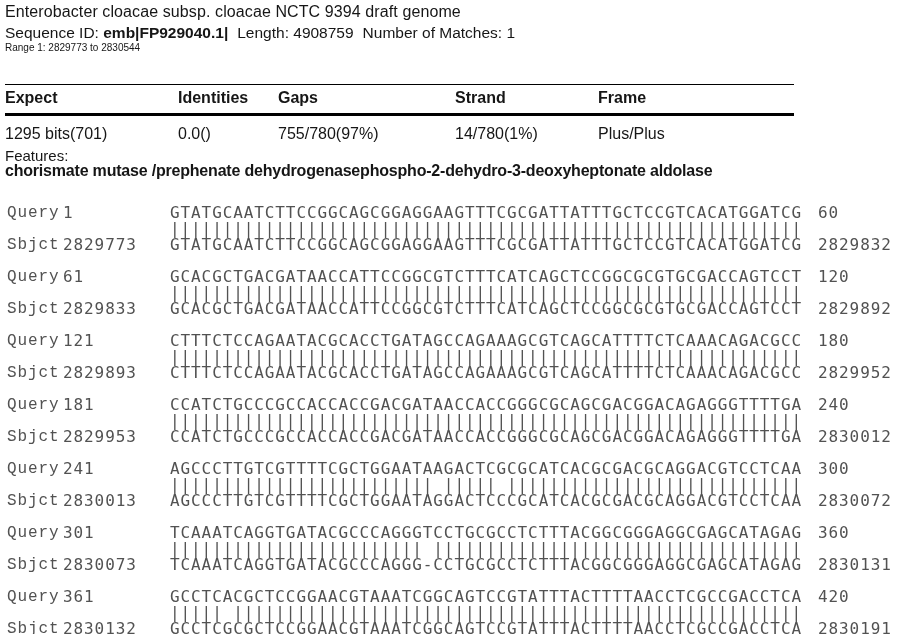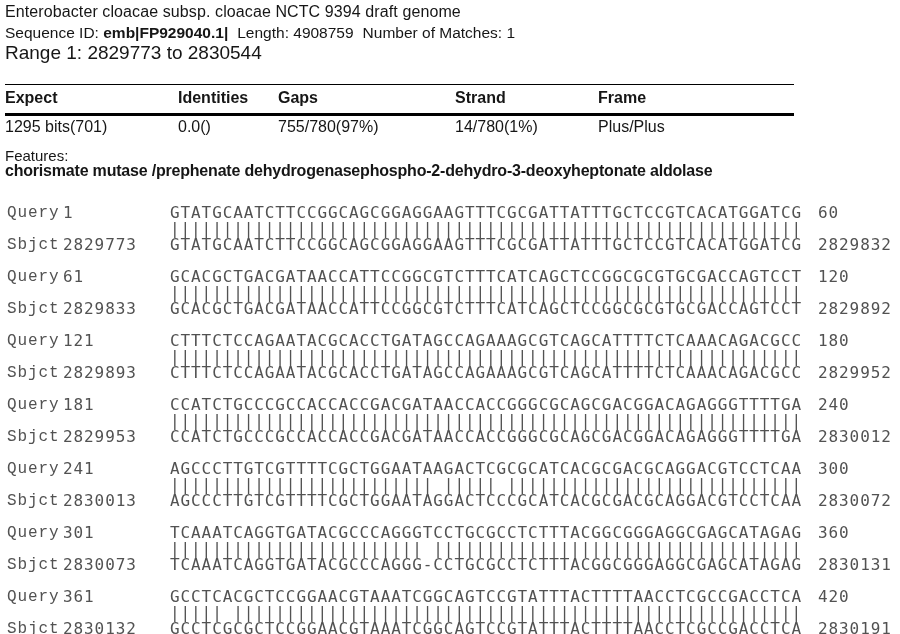--- a/index.html
+++ b/index.html
@@ -4,31 +4,31 @@
 <style>
   html,body{margin:0;padding:0;}
   body{
     width:900px;height:634px;overflow:hidden;background:#ffffff;
     font-family:"Liberation Sans",sans-serif;color:#161616;position:relative;
   }
   .hdr-title{position:absolute;top:3px;left:5px;font-size:16px;letter-spacing:.1px;}
   .hdr-seq{position:absolute;top:24px;left:5px;font-size:15.5px;white-space:pre;}
   .hdr-seq .b{font-weight:bold;}
   .hdr-seq .sp{margin-left:9px;}
-  .hdr-range{position:absolute;top:42px;left:5px;font-size:19px;}
+  .hdr-range{position:absolute;top:42px;left:5px;font-size:10px;}
 
   .stats{position:absolute;top:84px;left:5px;width:789px;font-size:16px;}
   .stats-head{
     display:grid;grid-template-columns:173px 100px 177px 143px 102px 1fr;
     border-top:1.5px solid #000;border-bottom:3.5px solid #000;
     padding:4px 0 6px 0;font-weight:bold;
   }
   .stats-row{
     display:grid;grid-template-columns:173px 100px 177px 143px 102px 1fr;
-    padding-top:2px;
+    padding-top:9px;
   }
 
   .feat-label{position:absolute;top:147px;left:5px;font-size:15px;}
   .feat-value{position:absolute;top:162px;left:5px;font-size:16px;font-weight:bold;letter-spacing:-.2px;}
 
   .alignment{
     position:absolute;top:205px;left:7px;
     font-family:"DejaVu Sans Mono",monospace;font-size:16px;letter-spacing:.9px;
     color:#525252;
   }

